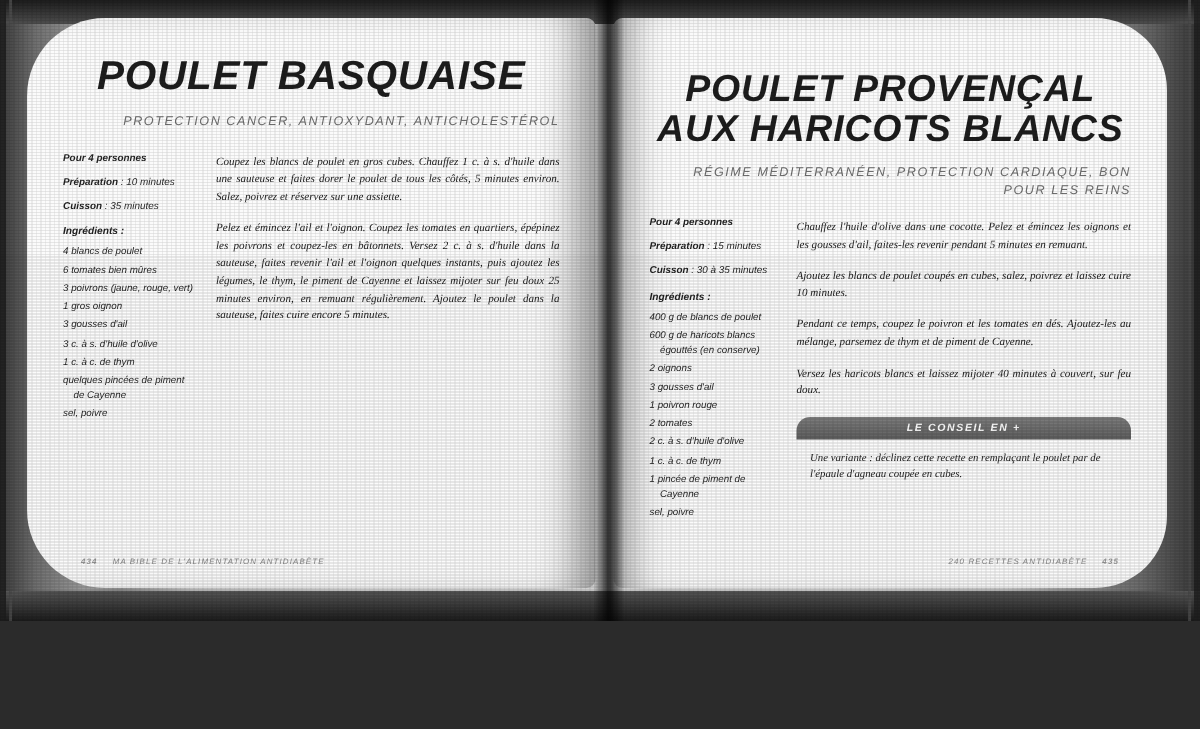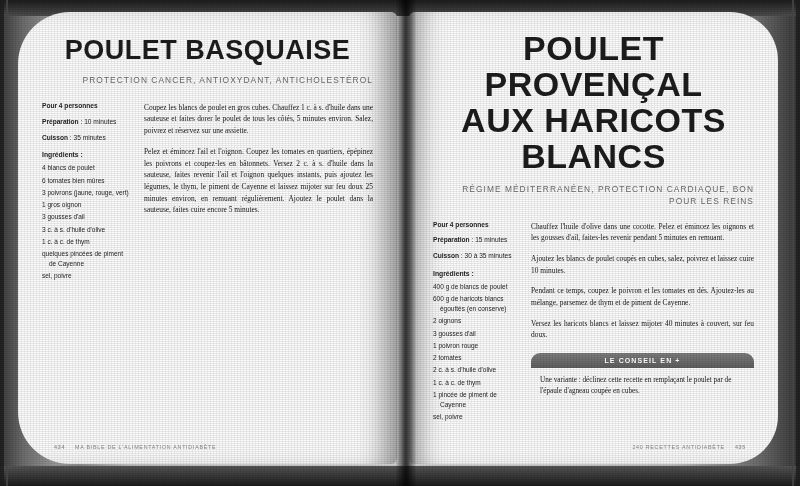--- a/index.html
+++ b/index.html
@@ -1,21 +1,21 @@
 <!DOCTYPE html>
 <html><head>
 <meta charset="utf-8">
 <style>
   html,body{margin:0;padding:0;background:#2b2b2b;}
   body{width:800px;height:486px;overflow:hidden;
        font-family:"Liberation Sans",sans-serif;}
 
-  #book{position:relative;width:800px;height:486px;
+  #book{position:relative;width:800px;height:414px;
         background:linear-gradient(90deg,#3a3a3a 0%,#6f6f6f 3%,#9a9a9a 7%,#8c8c8c 10%,#bdbdbd 16%,#cfcfcf 30%,#cfcfcf 70%,#bdbdbd 84%,#8f8f8f 90%,#6b6b6b 95%,#363636 100%);
-        overflow:hidden;}
+        overflow:hidden;font-style:italic;}
 
   
   .edge{position:absolute;top:0;bottom:0;width:4px;background:#1e1e1e;opacity:.85;}
   .edge.l1{left:0;} .edge.l2{left:6px;width:2px;background:#4a4a4a;}
   .edge.r1{right:0;} .edge.r2{right:6px;width:2px;background:#4a4a4a;}
 
   
   .band{position:absolute;left:0;right:0;height:16px;
         background:linear-gradient(180deg,#1c1c1c,#4d4d4d);}
   .band.top{top:0;}
@@ -30,21 +30,21 @@
 
   
   .gutter{position:absolute;top:0;bottom:0;left:396px;width:20px;
      background:linear-gradient(90deg,rgba(0,0,0,.05),rgba(0,0,0,.72) 45%,rgba(0,0,0,.72) 55%,rgba(0,0,0,.05));}
 
   .inner{position:absolute;inset:0;padding:0 24px;box-sizing:border-box;}
 
   h1.title{margin:0;text-align:center;font-weight:700;letter-spacing:.5px;
       color:#1d1d1d;line-height:1.06;}
   .left .title{font-size:27px;padding-top:24px;}
-  .right .title{font-size:34px;padding-top:18px;}
+  .right .title{font-size:25px;padding-top:34px;}
   .subtitle{text-align:right;color:#6d6d6d;font-size:8.4px;
       letter-spacing:1.05px;margin-top:9px;line-height:1.45;}
 
   .cols{display:flex;gap:14px;margin-top:14px;}
   .left .cols{margin-top:16px;}
   .right .cols{margin-top:13px;}
   .side{width:88px;flex:none;}
   .right .side{width:84px;}
   .body{flex:1;}
 

